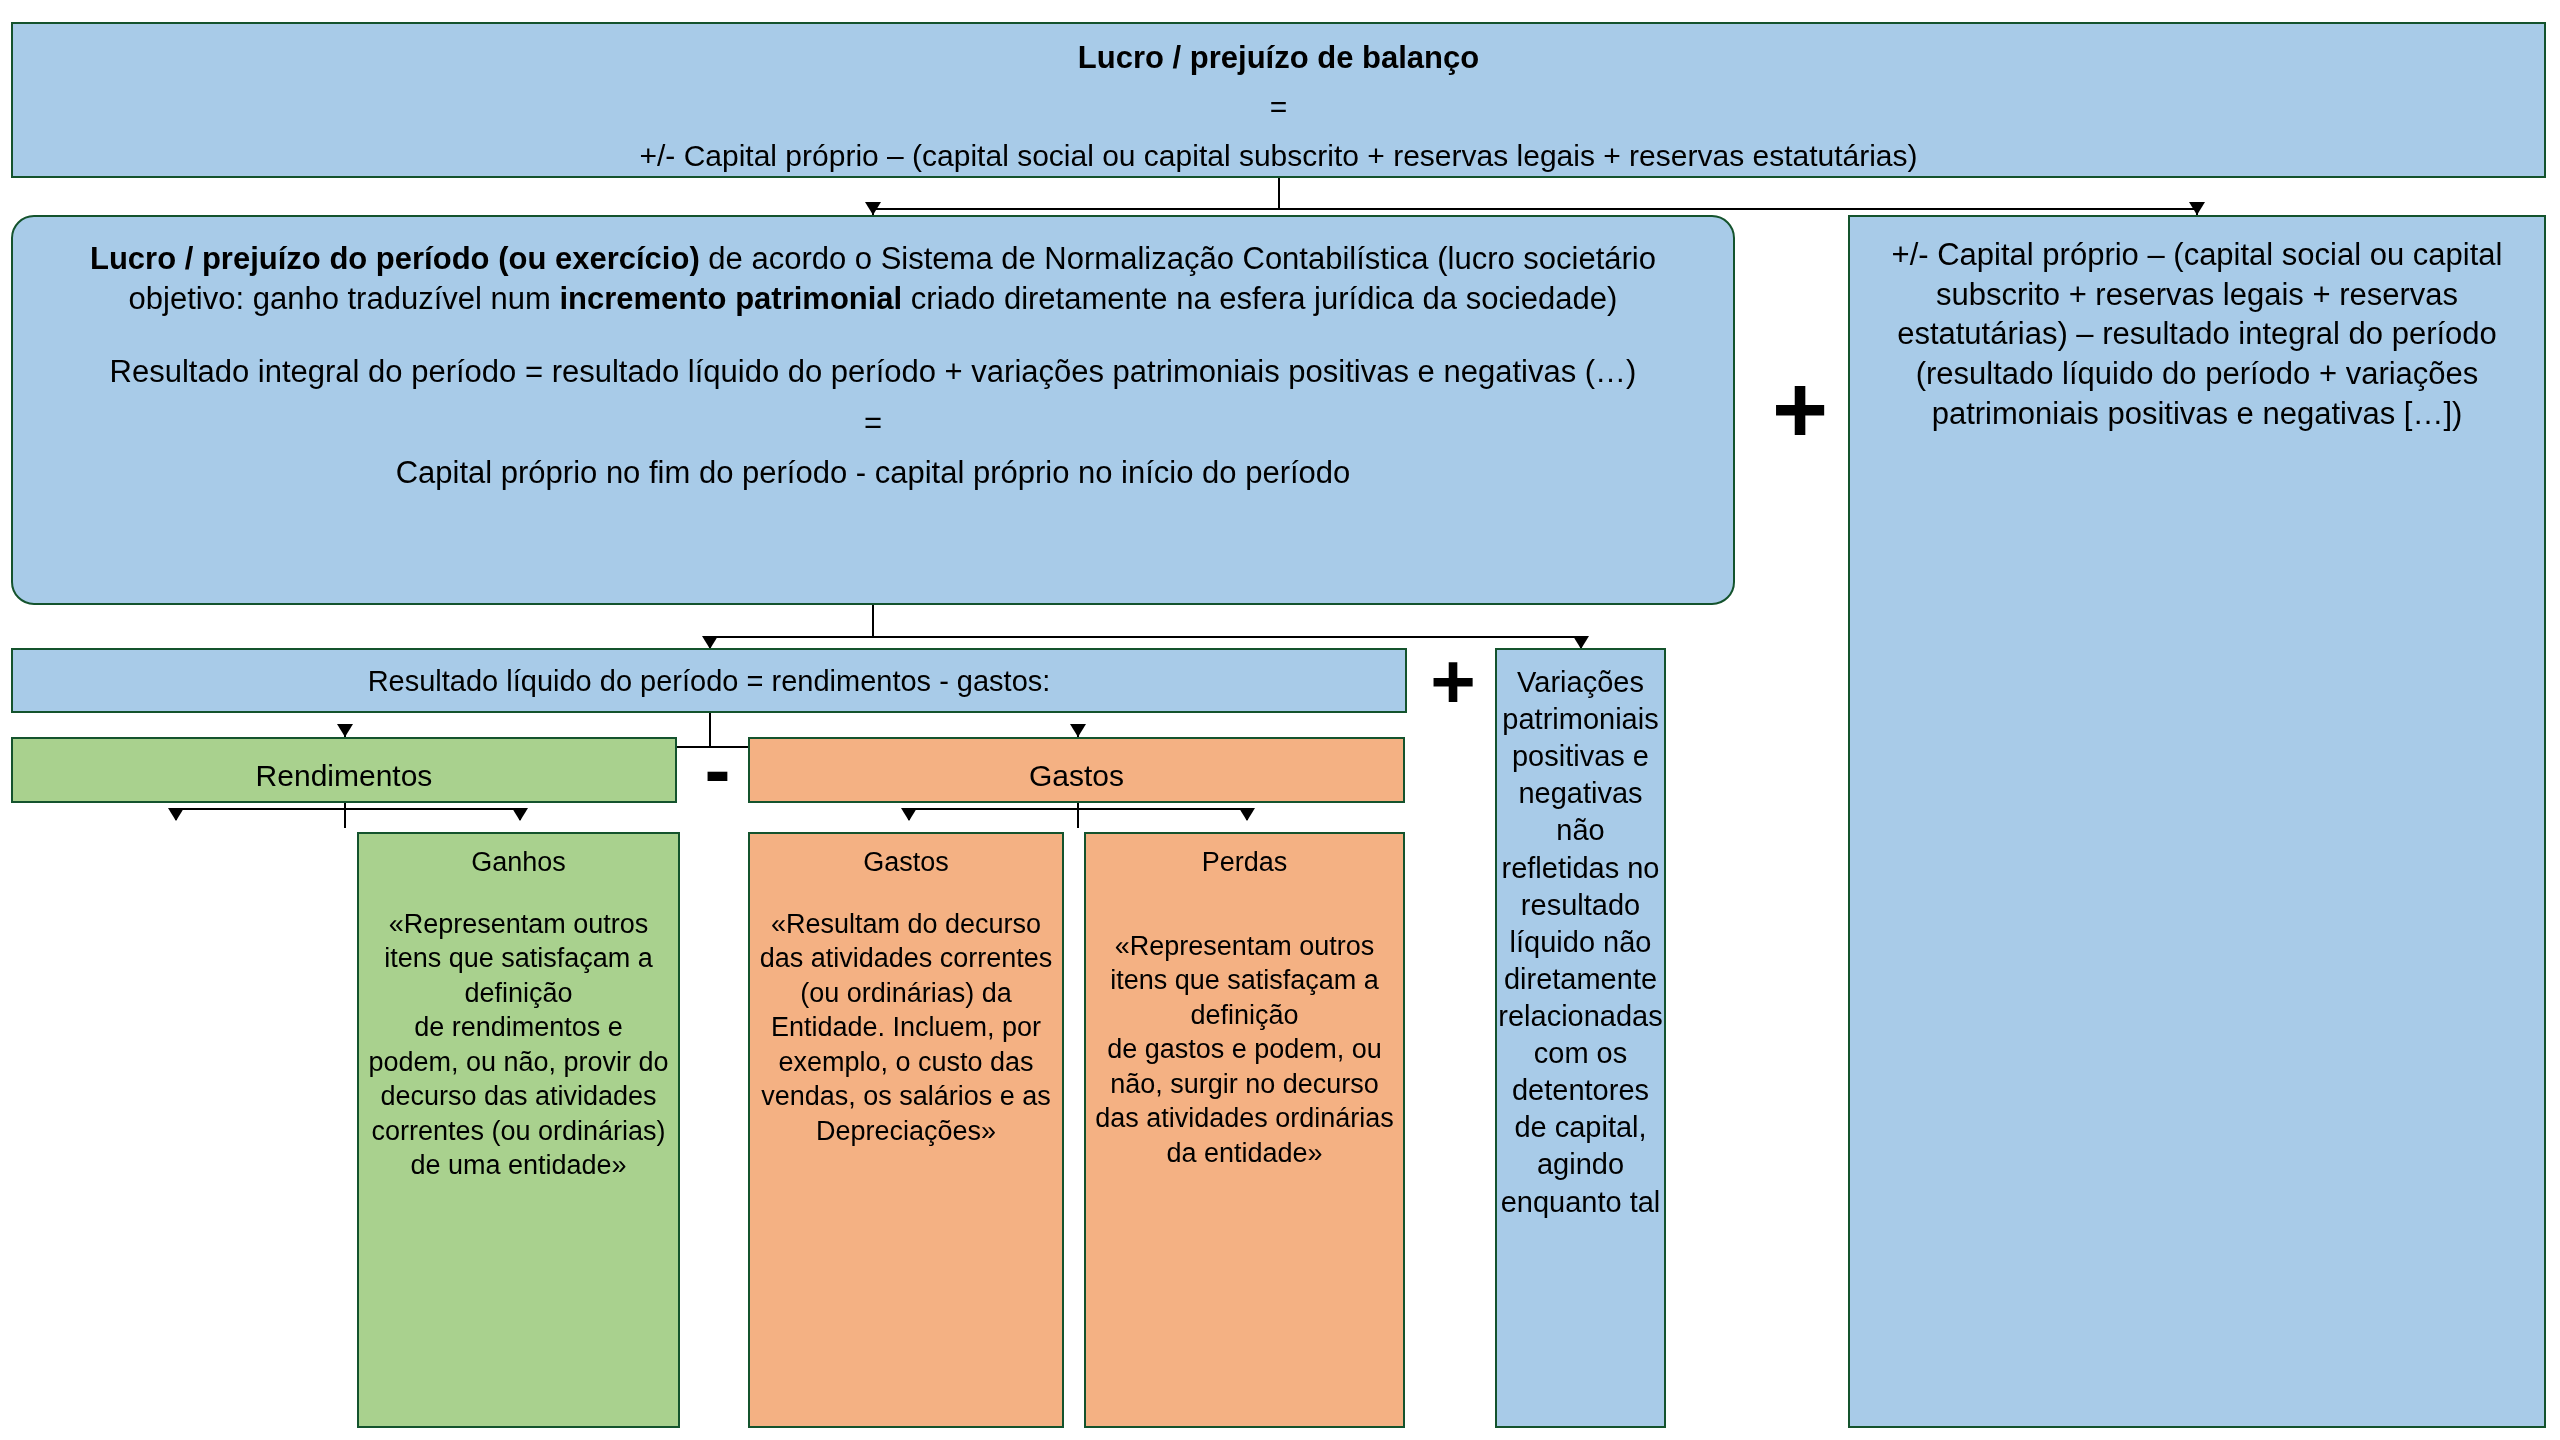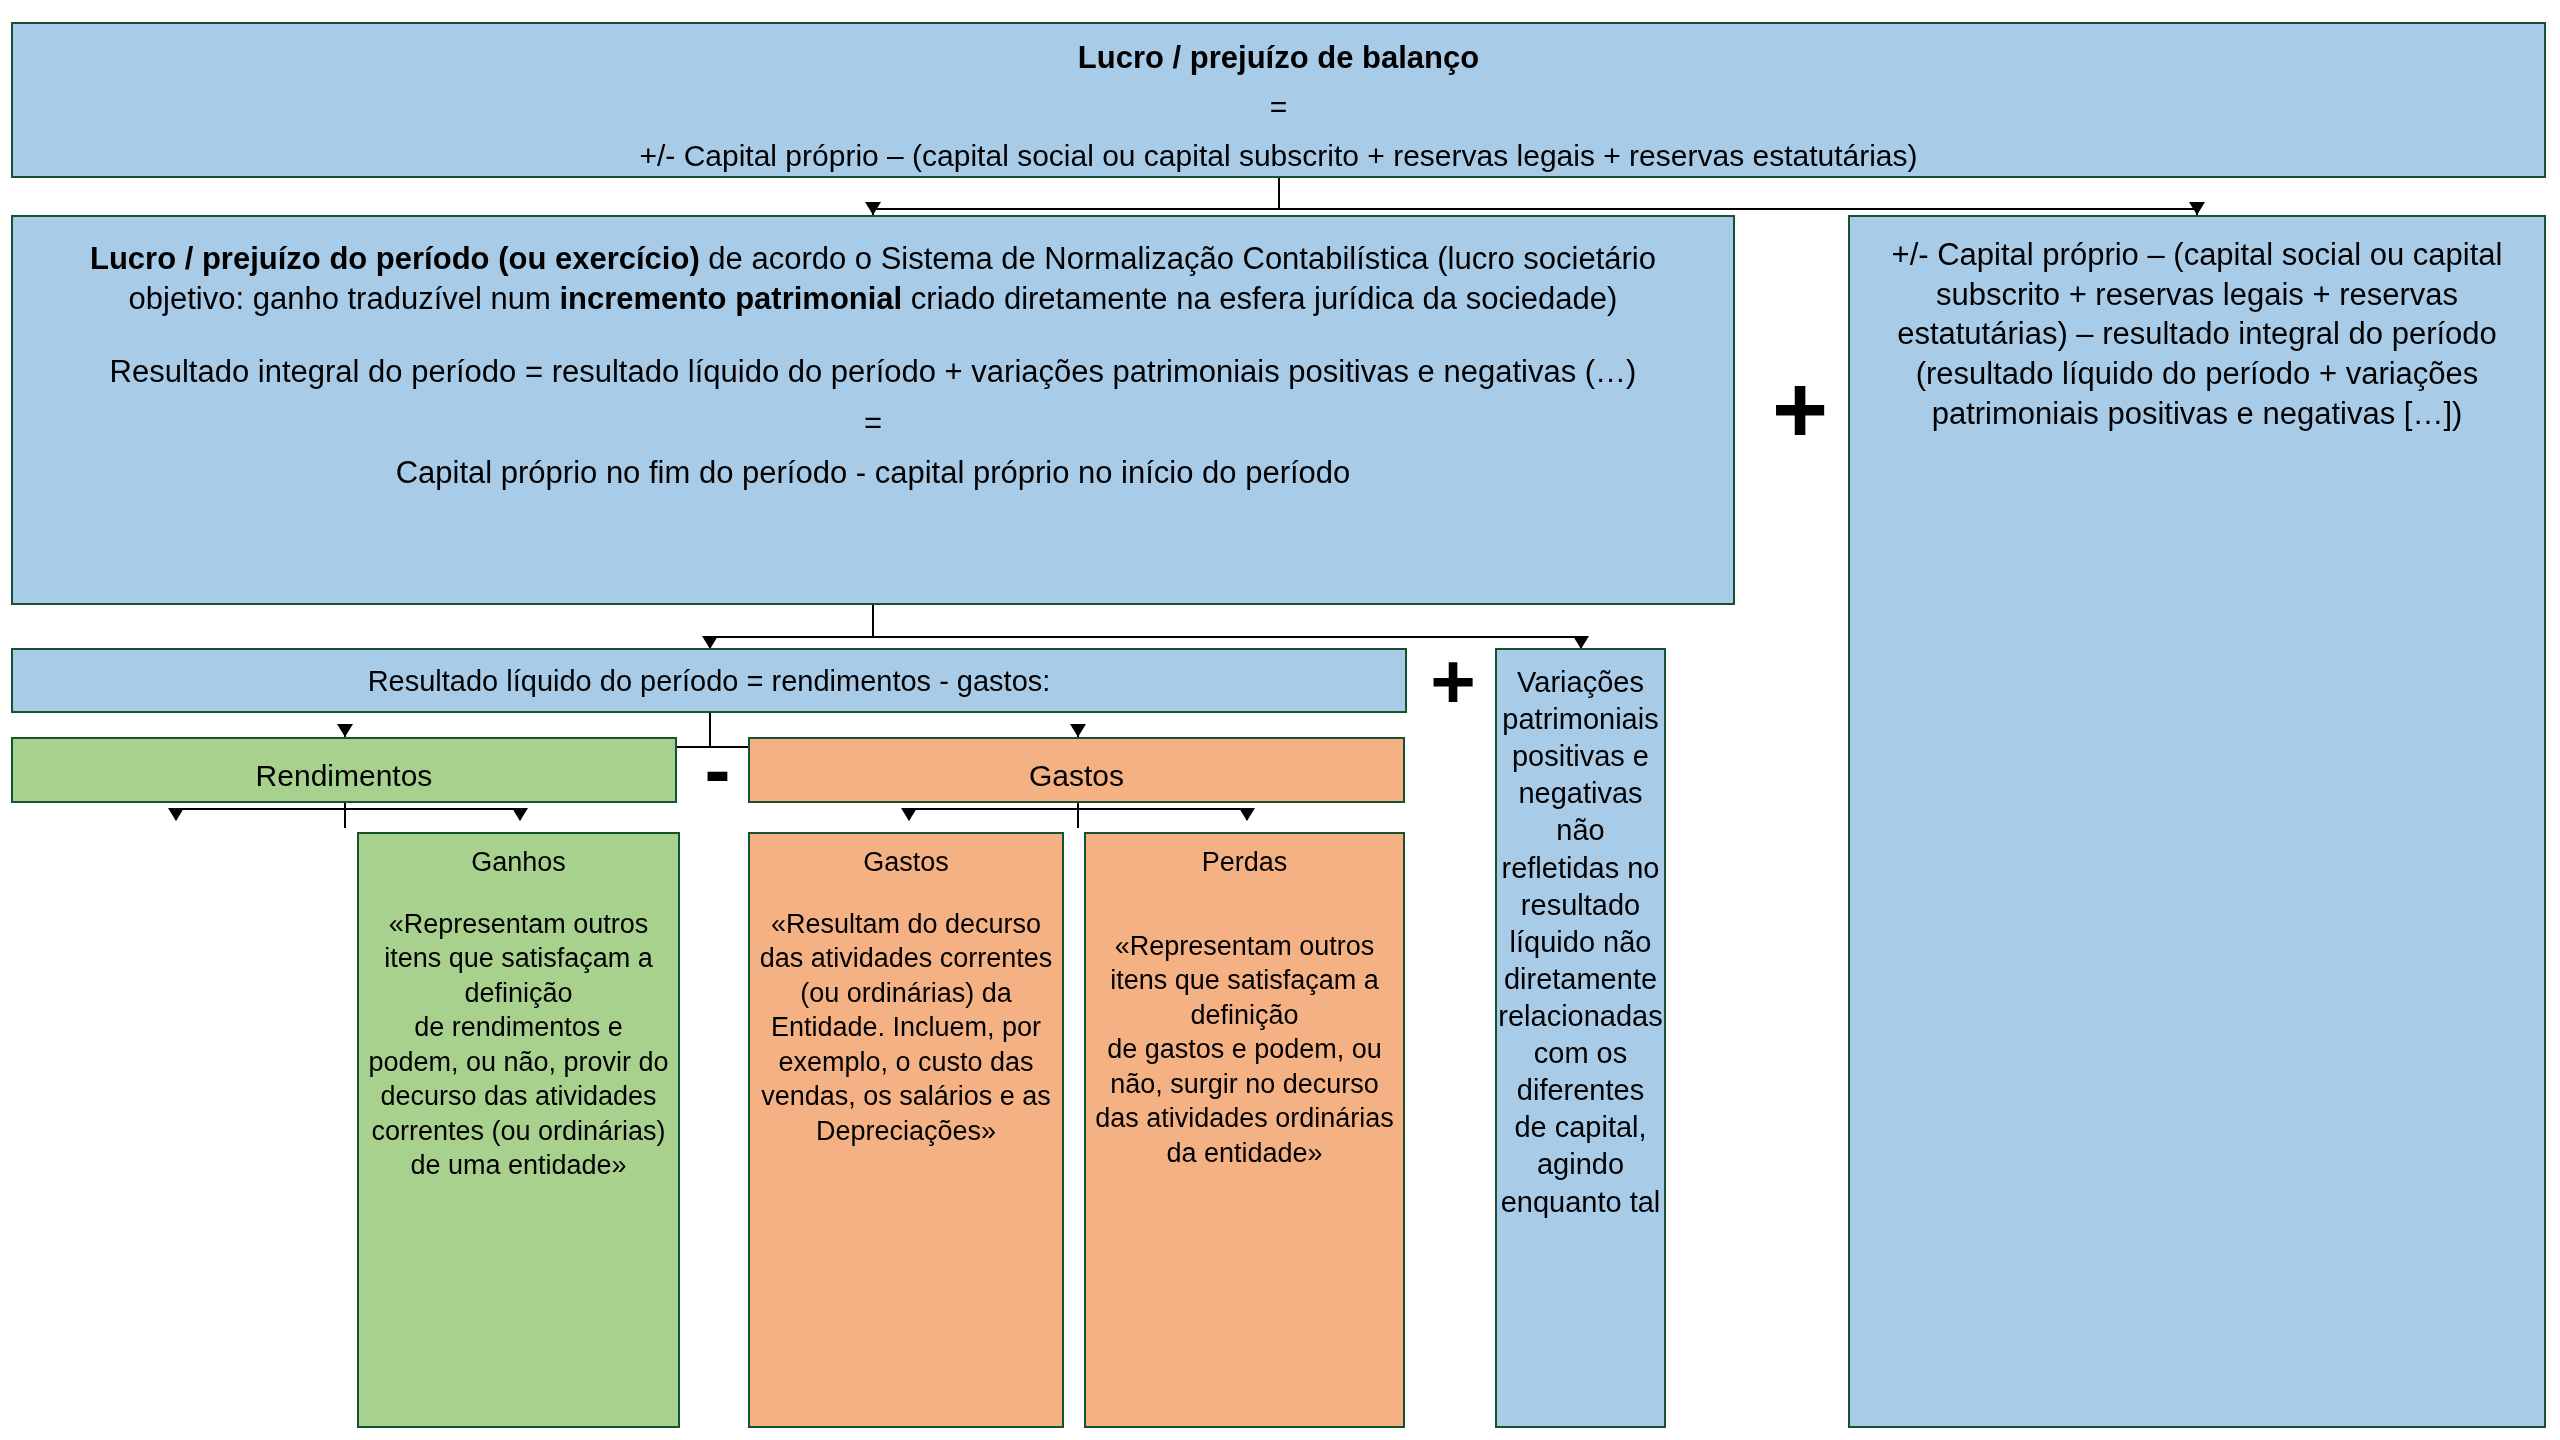--- a/index.html
+++ b/index.html
@@ -63,21 +63,21 @@
     align-items: center;
     justify-content: center;
   }
   .op-plus-big { font-size: 96px; }
   .op-plus-mid { font-size: 78px; }
   .op-minus    { font-size: 78px; }
 
   
   #box-top        { left: 11px;  top: 22px;   width: 2535px; height: 156px; padding: 14px 20px 0; font-size: 30px; }
   #box-top .title { font-size: 31px; }
-  #box-period     { left: 11px;  top: 215px;  width: 1724px; height: 390px; padding: 22px 18px 0; font-size: 31px; }
+  #box-period     { left: 11px;  top: 215px;  width: 1724px; height: 390px; padding: 22px 18px 0; font-size: 31px; border-radius: 23px; }
   #box-capital    { left: 1848px; top: 215px; width: 698px;  height: 1213px; padding: 18px 14px 0; font-size: 31px; }
   #box-liquido    { left: 11px;  top: 648px;  width: 1396px; height: 65px;  padding: 13px 10px 0; font-size: 29px; }
   #box-variacoes  { left: 1495px; top: 648px; width: 171px;  height: 780px; padding: 14px 6px 0;  font-size: 29px; }
   #box-rendimentos{ left: 11px;  top: 737px;  width: 666px;  height: 66px;  padding: 12px 8px 0; font-size: 30px; }
   #box-gastos-top { left: 748px; top: 737px;  width: 657px;  height: 66px;  padding: 12px 8px 0; font-size: 30px; }
   #box-reditos    { left: 11px;  top: 832px;  width: 327px;  height: 596px; padding: 11px 8px 0; font-size: 27px; }
   #box-ganhos     { left: 357px; top: 832px;  width: 323px;  height: 596px; padding: 11px 8px 0; font-size: 27px; }
   #box-gastos     { left: 748px; top: 832px;  width: 316px;  height: 596px; padding: 11px 8px 0; font-size: 27px; }
   #box-perdas     { left: 1084px;top: 832px;  width: 321px;  height: 596px; padding: 11px 8px 0; font-size: 27px; gap: 22px; }
 
@@ -123,21 +123,21 @@
   <div class="line-v" style="left:1580px; top:636px; height:12px;"></div>
   <div class="arrow" style="left:1573px; top:636px;"></div>
 
   <div class="box blue" id="box-liquido">
     <p>Resultado líquido do período = rendimentos - gastos:</p>
   </div>
 
   <div class="op op-plus-mid" id="op-plus-2">+</div>
 
   <div class="box blue" id="box-variacoes">
-    <p>Variações patrimoniais positivas e negativas não refletidas no resultado líquido não diretamente relacionadas com os diferentes de capital, agindo enquanto tal</p>
+    <p>Variações patrimoniais positivas e negativas não refletidas no resultado líquido não diretamente relacionadas com os detentores de capital, agindo enquanto tal</p>
   </div>
 
   <div class="line-v" style="left:709px; top:713px; height:35px;"></div>
   <div class="line-h" style="left:344px; top:746px; width:733px;"></div>
   <div class="line-v" style="left:344px; top:746px; height:-0px;"></div>
   <div class="arrow" style="left:337px; top:724px;"></div>
   <div class="arrow" style="left:1070px; top:724px;"></div>
   <div class="line-v" style="left:344px; top:724px; height:22px;"></div>
   <div class="line-v" style="left:1077px; top:724px; height:22px;"></div>
 

